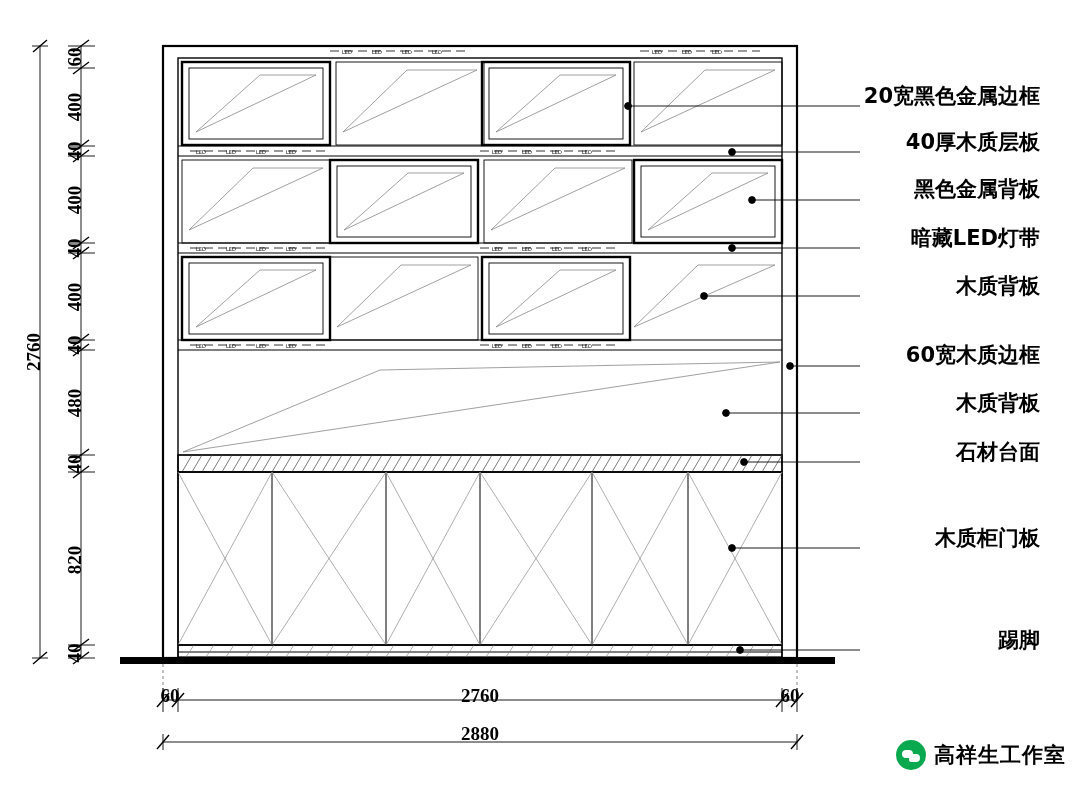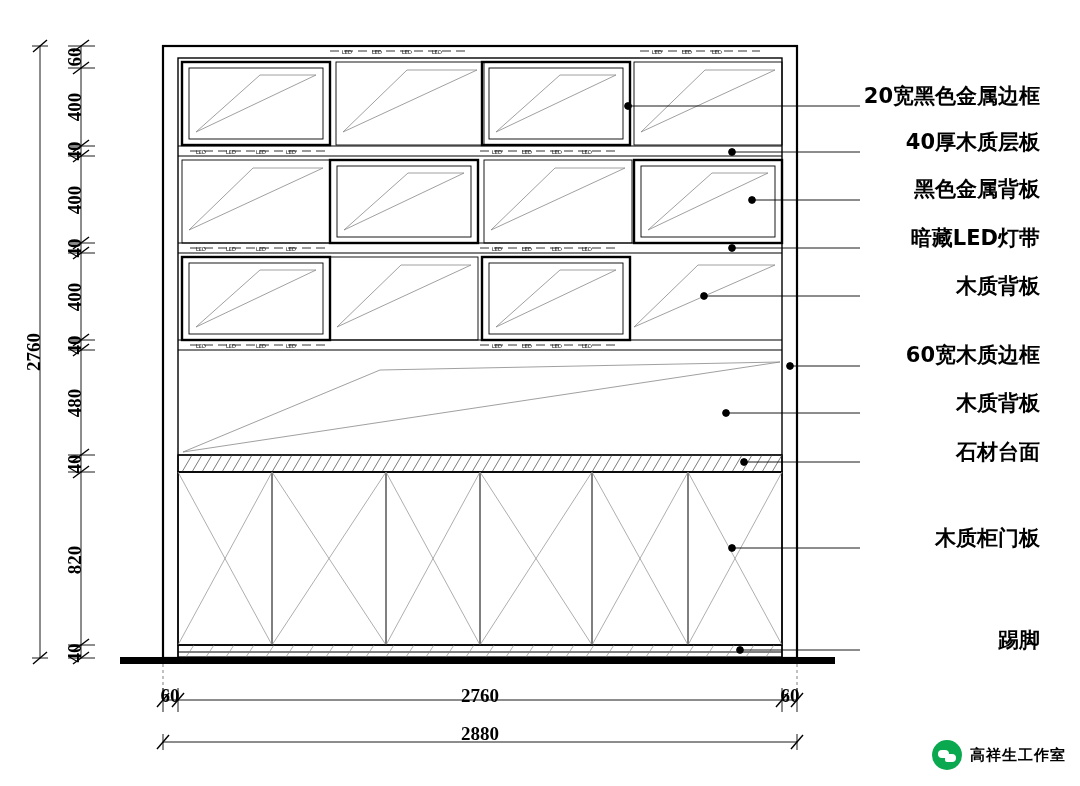--- a/index.html
+++ b/index.html
@@ -33,21 +33,21 @@
   .wm-logo:before{
     content:"";position:absolute;left:6px;top:10px;width:11px;height:8px;
     border-radius:6px 6px 3px 6px;background:#fff;
   }
   .wm-logo:after{
     content:"";position:absolute;left:13px;top:14px;width:11px;height:8px;
     border-radius:6px 6px 6px 3px;background:#fff;
   }
   .wm-text{
     font-family:Liberation Serif, serif;
-    font-size:15px;font-weight:700;color:#000;letter-spacing:1px;
+    font-size:21px;font-weight:700;color:#000;letter-spacing:1px;
   }
   .ledlbl{
     font-family:"DejaVu Sans", sans-serif;
     font-size:5px;fill:#000;
   }
 </style>
 </head>
 <body>
 
 <div class="root">

